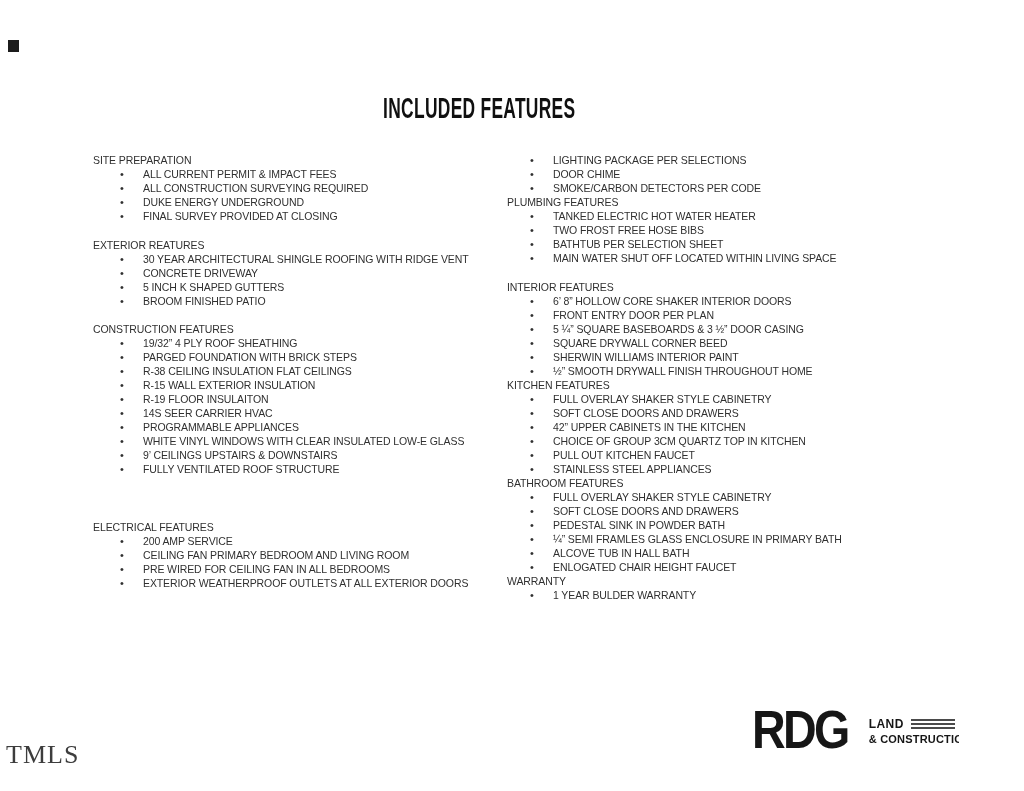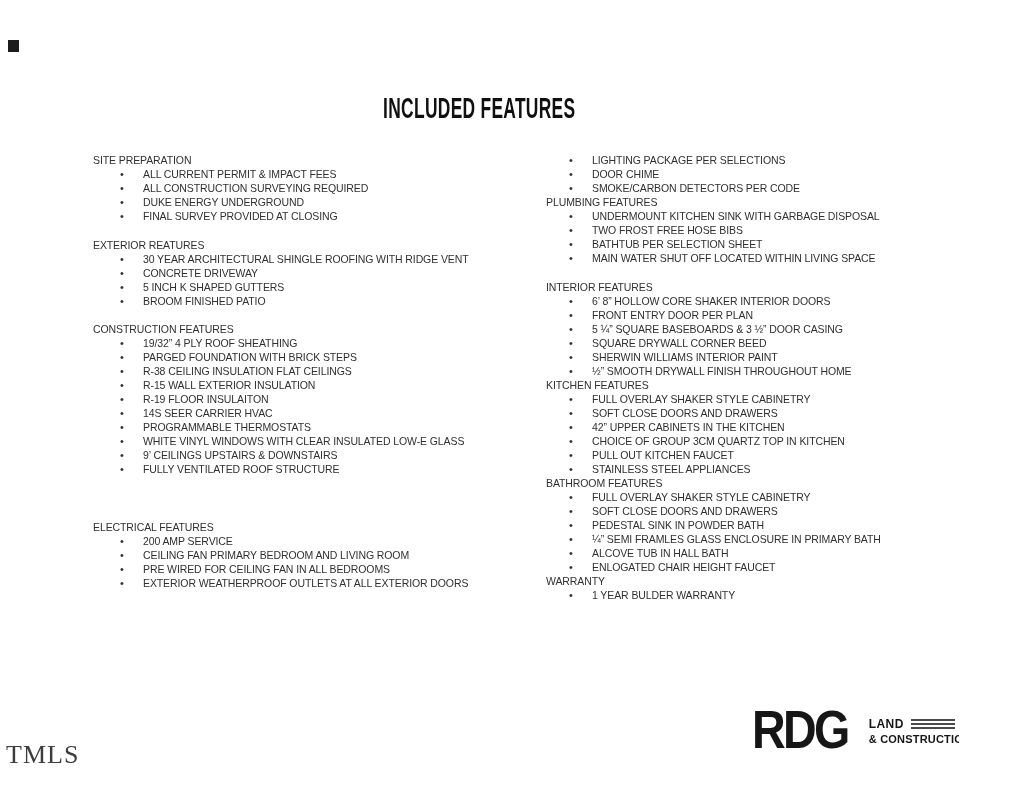--- a/index.html
+++ b/index.html
@@ -8,21 +8,21 @@
     font-family:"Liberation Sans",sans-serif;color:#333;overflow:hidden;border-radius:8px;
   }
   .corner-square{position:absolute;left:8px;top:40px;width:11px;height:12px;background:#1c1c1c;}
   .title{position:absolute;top:92px;left:0;width:100%;text-align:center;}
   .title span{
     display:inline-block;font-size:29px;font-weight:700;color:#101010;
     transform:scaleX(0.60);transform-origin:center;letter-spacing:0.5px;white-space:nowrap;
   }
   .col{position:absolute;top:153px;}
   .col-left{left:93px;width:412px;}
-  .col-right{left:546px;width:430px;}
+  .col-right{left:507px;width:430px;}
   .sec-header{font-size:10.5px;line-height:14px;letter-spacing:-0.1px;color:#303030;}
   ul.feature-list{margin:0;padding:0;list-style:none;}
   ul.feature-list li{
     position:relative;font-size:10.5px;line-height:14px;letter-spacing:-0.1px;
     color:#303030;white-space:pre-line;
   }
   .col-left li{padding-left:50px;}
   .col-right li{padding-left:46px;}
   ul.feature-list li::before{
     content:"\2022";position:absolute;top:0;font-size:11px;color:#303030;
@@ -77,21 +77,21 @@
       </div>
       <div class="section" style="margin-top: 14px;">
         <div class="sec-header">CONSTRUCTION FEATURES</div>
         <ul class="feature-list">
           <li>19/32” 4 PLY ROOF SHEATHING</li>
           <li>PARGED FOUNDATION WITH BRICK STEPS</li>
           <li>R-38 CEILING INSULATION FLAT CEILINGS</li>
           <li>R-15 WALL EXTERIOR INSULATION</li>
           <li>R-19 FLOOR INSULAITON</li>
           <li>14S SEER CARRIER HVAC</li>
-          <li>PROGRAMMABLE THERMOSTATS</li>
+          <li>PROGRAMMABLE APPLIANCES</li>
           <li>WHITE VINYL WINDOWS WITH CLEAR INSULATED LOW-E GLASS</li>
           <li>9’ CEILINGS UPSTAIRS &amp; DOWNSTAIRS</li>
           <li>FULLY VENTILATED ROOF STRUCTURE</li>
         </ul>
       </div>
       <div class="section" style="margin-top: 44px;">
         <div class="sec-header">ELECTRICAL FEATURES</div>
         <ul class="feature-list">
           <li>200 AMP SERVICE</li>
           <li>CEILING FAN PRIMARY BEDROOM AND LIVING ROOM</li>
@@ -104,21 +104,21 @@
       <div class="section" style="margin-top: 0px;">
         <ul class="feature-list">
           <li>LIGHTING PACKAGE PER SELECTIONS</li>
           <li>DOOR CHIME</li>
           <li>SMOKE/CARBON DETECTORS PER CODE</li>
         </ul>
       </div>
       <div class="section" style="margin-top: 0px;">
         <div class="sec-header">PLUMBING FEATURES</div>
         <ul class="feature-list">
-          <li>UNDERMOUNT KITCHEN SINK WITH GARBAGE DISPOSAL</li>
+          <li>TANKED ELECTRIC HOT WATER HEATER</li>
           <li>TWO FROST FREE HOSE BIBS</li>
           <li>BATHTUB PER SELECTION SHEET</li>
           <li>MAIN WATER SHUT OFF LOCATED WITHIN LIVING SPACE</li>
         </ul>
       </div>
       <div class="section" style="margin-top: 15px;">
         <div class="sec-header">INTERIOR FEATURES</div>
         <ul class="feature-list">
           <li>6’ 8” HOLLOW CORE SHAKER INTERIOR DOORS</li>
           <li>FRONT ENTRY DOOR PER PLAN</li>

